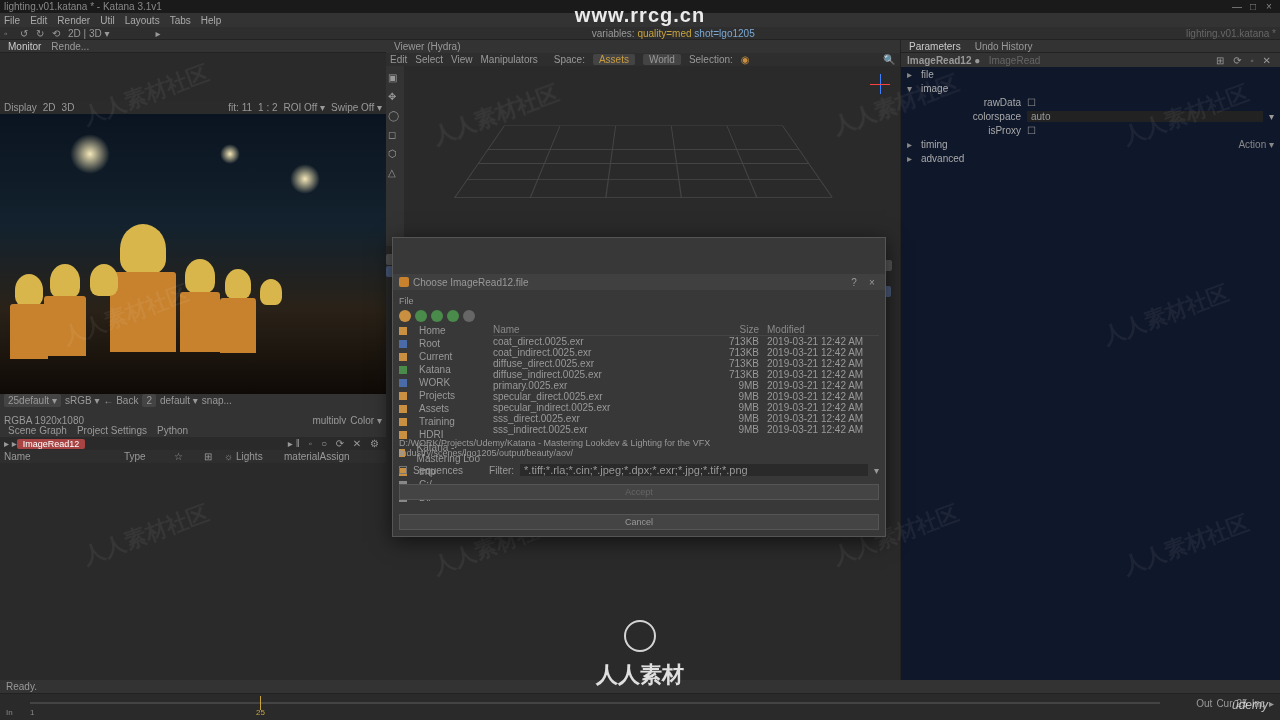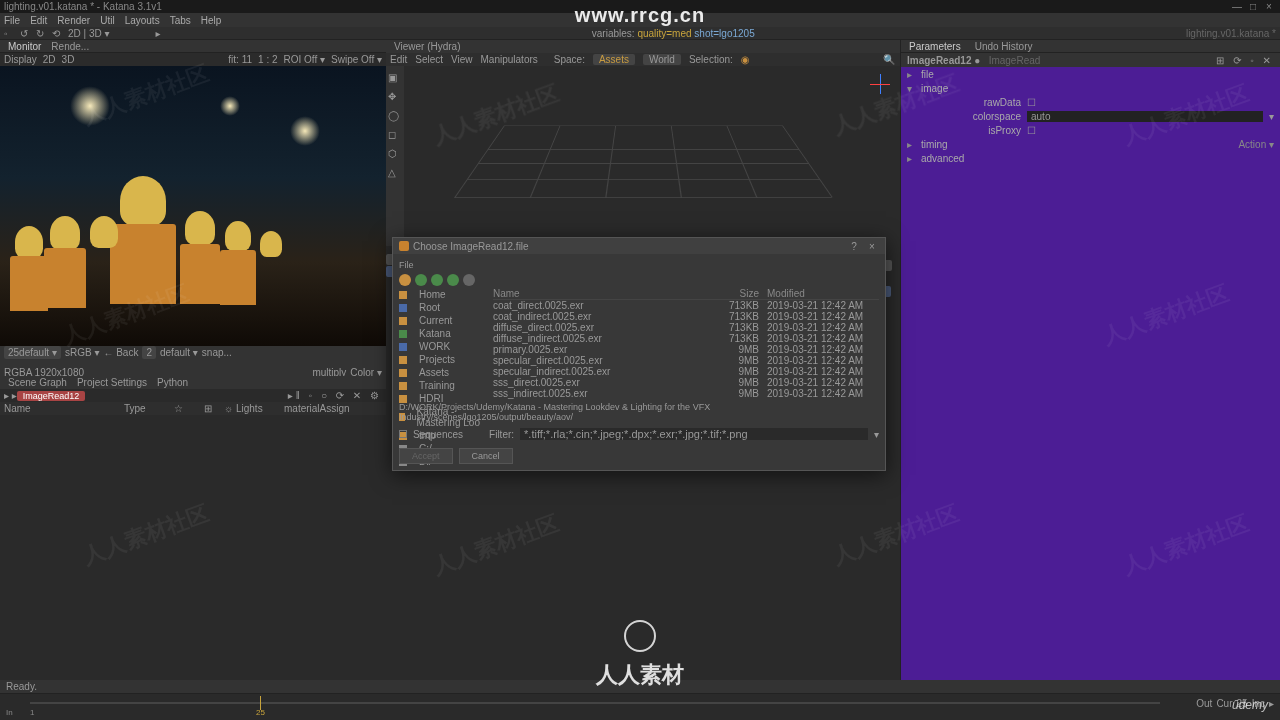--- a/index.html
+++ b/index.html
@@ -16,21 +16,21 @@
 .toolbar .tb-icon { width:10px; height:10px; display:inline-block; }
 .toolbar .variables { margin-left:auto; }
 .toolbar .variables .v1 { color:#c8a43c; }
 .toolbar .variables .v2 { color:#7aa8d4; }
 
 .main { display:flex; height:640px; }
 
 .left { width:386px; display:flex; flex-direction:column; }
 .panel-tabs { height:13px; background:#333; display:flex; align-items:center; gap:10px; padding:0 8px; font-size:9px; border-bottom:1px solid #222; }
 .panel-tabs .active { color:#ccc; }
-.panel-ctrl { height:13px; background:#2b2b2b; display:flex; align-items:center; gap:6px; padding:0 4px; font-size:9px; }
+.panel-ctrl { height:13px; background:#2b2b2b; display:flex; align-items:center; gap:6px; padding:0 4px; font-size:9px;margin-top:48px; }
 .monitor-img { height:280px; background:linear-gradient(180deg,#0a1420 0%,#13222e 40%,#2a2218 70%,#0f0a06 100%); position:relative; overflow:hidden; }
 .fig { position:absolute; border-radius:3px 3px 0 0; }
 .fig.head { background:#d9b64c; border-radius:50% 50% 30% 30%; }
 .fig.body { background:#c8822e; }
 .light { position:absolute; background:radial-gradient(circle,#f5e8b8 0%,transparent 70%); border-radius:50%; }
 .monitor-info { height:30px; background:#333; display:flex; align-items:center; gap:4px; padding:0 4px; font-size:8px; flex-wrap:wrap; }
 .monitor-info .chip { background:#444; padding:1px 4px; border-radius:2px; }
 
 .scenegraph-tabs { height:13px; background:#333; display:flex; align-items:center; gap:10px; padding:0 8px; font-size:9px; }
 .scenegraph-hdr { height:13px; background:#2e2e2e; display:flex; align-items:center; font-size:9px; padding:0 4px; }
@@ -50,31 +50,31 @@
 .axis::before { content:''; position:absolute; left:10px; top:0; width:1px; height:20px; background:#4080ff; }
 .axis::after { content:''; position:absolute; left:0; top:10px; width:20px; height:1px; background:#ff4040; }
 
 .nodegraph { flex:1; background:#2a2a2a; position:relative; overflow:hidden; }
 .ng-node { position:absolute; padding:1px 6px; font-size:8px; background:#555; color:#ccc; border-radius:2px; }
 .ng-node.red { background:#a84444; }
 .ng-node.blue { background:#4a5a7a; }
 .ng-sel { position:absolute; border:1px solid #c8a43c; width:44px; height:28px; }
 .ng-sel-lbl { position:absolute; background:#c8a43c; color:#222; padding:0 4px; font-size:8px; }
 
-.right { width:380px; background:#4c1d95; border-left:1px solid #222; }
+.right { width:380px; background:#0f172a; border-left:1px solid #222; }
 .right .panel-tabs { gap:14px; }
 .param-hdr { height:14px; background:#333; display:flex; align-items:center; padding:0 6px; font-size:9px; justify-content:space-between; }
 .param-row { display:flex; align-items:center; height:14px; padding:0 6px; font-size:9px; gap:6px; }
 .param-row .tri { color:#888; width:8px; }
 .param-row .lbl { color:#aaa; }
 .param-row .val { color:#888; margin-left:auto; }
 .param-input { background:#222; padding:0 4px; flex:1; height:11px; }
 
 .dialog { position:absolute; left:392px; top:237px; width:494px; background:#383838; border:1px solid #555; box-shadow:0 4px 20px rgba(0,0,0,0.6); z-index:100; }
-.dialog-title { height:16px; background:#404040; display:flex; align-items:center; padding:0 6px; font-size:9px; gap:4px; }
+.dialog-title { height:16px; background:#404040; display:flex; align-items:center; padding:0 6px; font-size:9px; gap:4px;margin-top:36px; }
 .dialog-title .dicon { width:10px; height:10px; background:#c8822e; border-radius:2px; }
 .dialog-title .dclose { margin-left:auto; display:flex; gap:4px; }
 .dialog-title .dclose span { width:14px; text-align:center; }
 .dialog-body { padding:4px 6px; }
 .d-filemenu { font-size:9px; padding:2px 0; }
 .d-toolbar { display:flex; gap:4px; padding:2px 0; }
 .d-toolbar span { width:12px; height:12px; border-radius:50%; }
 .d-split { display:flex; gap:4px; height:110px; }
 .d-tree { width:90px; font-size:9px; }
 .d-tree div { padding:1px 0; display:flex; align-items:center; gap:12px; }
@@ -82,21 +82,21 @@
 .d-list { flex:1; font-size:9px; }
 .d-list-hdr { display:flex; color:#888; border-bottom:1px solid #444; }
 .d-list-row { display:flex; color:#999; }
 .d-col-name { flex:1; }
 .d-col-size { width:50px; text-align:right; }
 .d-col-mod { width:120px; padding-left:8px; }
 .d-path { font-size:9px; padding:4px 0; color:#999; }
 .d-filter { display:flex; align-items:center; gap:6px; font-size:9px; padding:2px 0; }
 .d-filter .chk { width:8px; height:8px; border:1px solid #777; }
 .d-filter input { background:#2a2a2a; border:none; color:#999; flex:1; height:12px; padding:0 4px; font-size:11px; }
-.d-buttons { display:flex; justify-content:flex-start; gap:6px; padding:6px 0 2px; }
+.d-buttons { display:flex; justify-content:flex-start; gap:14px; padding:6px 0 2px;flex-direction:column; }
 .d-buttons button { background:#444; border:1px solid #555; color:#999; padding:2px 12px; font-size:9px; }
 .d-buttons button:first-child { color:#666; }
 
 .statusbar { height:13px; background:#333; display:flex; align-items:center; padding:0 6px; font-size:9px; }
 .timeline { height:26px; background:#2a2a2a; border-top:1px solid #222; position:relative; }
 .timeline .track { position:absolute; left:30px; right:120px; top:8px; height:2px; background:#444; }
 .timeline .marker { position:absolute; top:2px; width:1px; height:14px; background:#c8a43c; }
 .timeline .tlabel { position:absolute; font-size:8px; color:#888; top:14px; }
 .timeline .tcontrols { position:absolute; right:6px; top:4px; display:flex; gap:4px; font-size:8px; }
 

